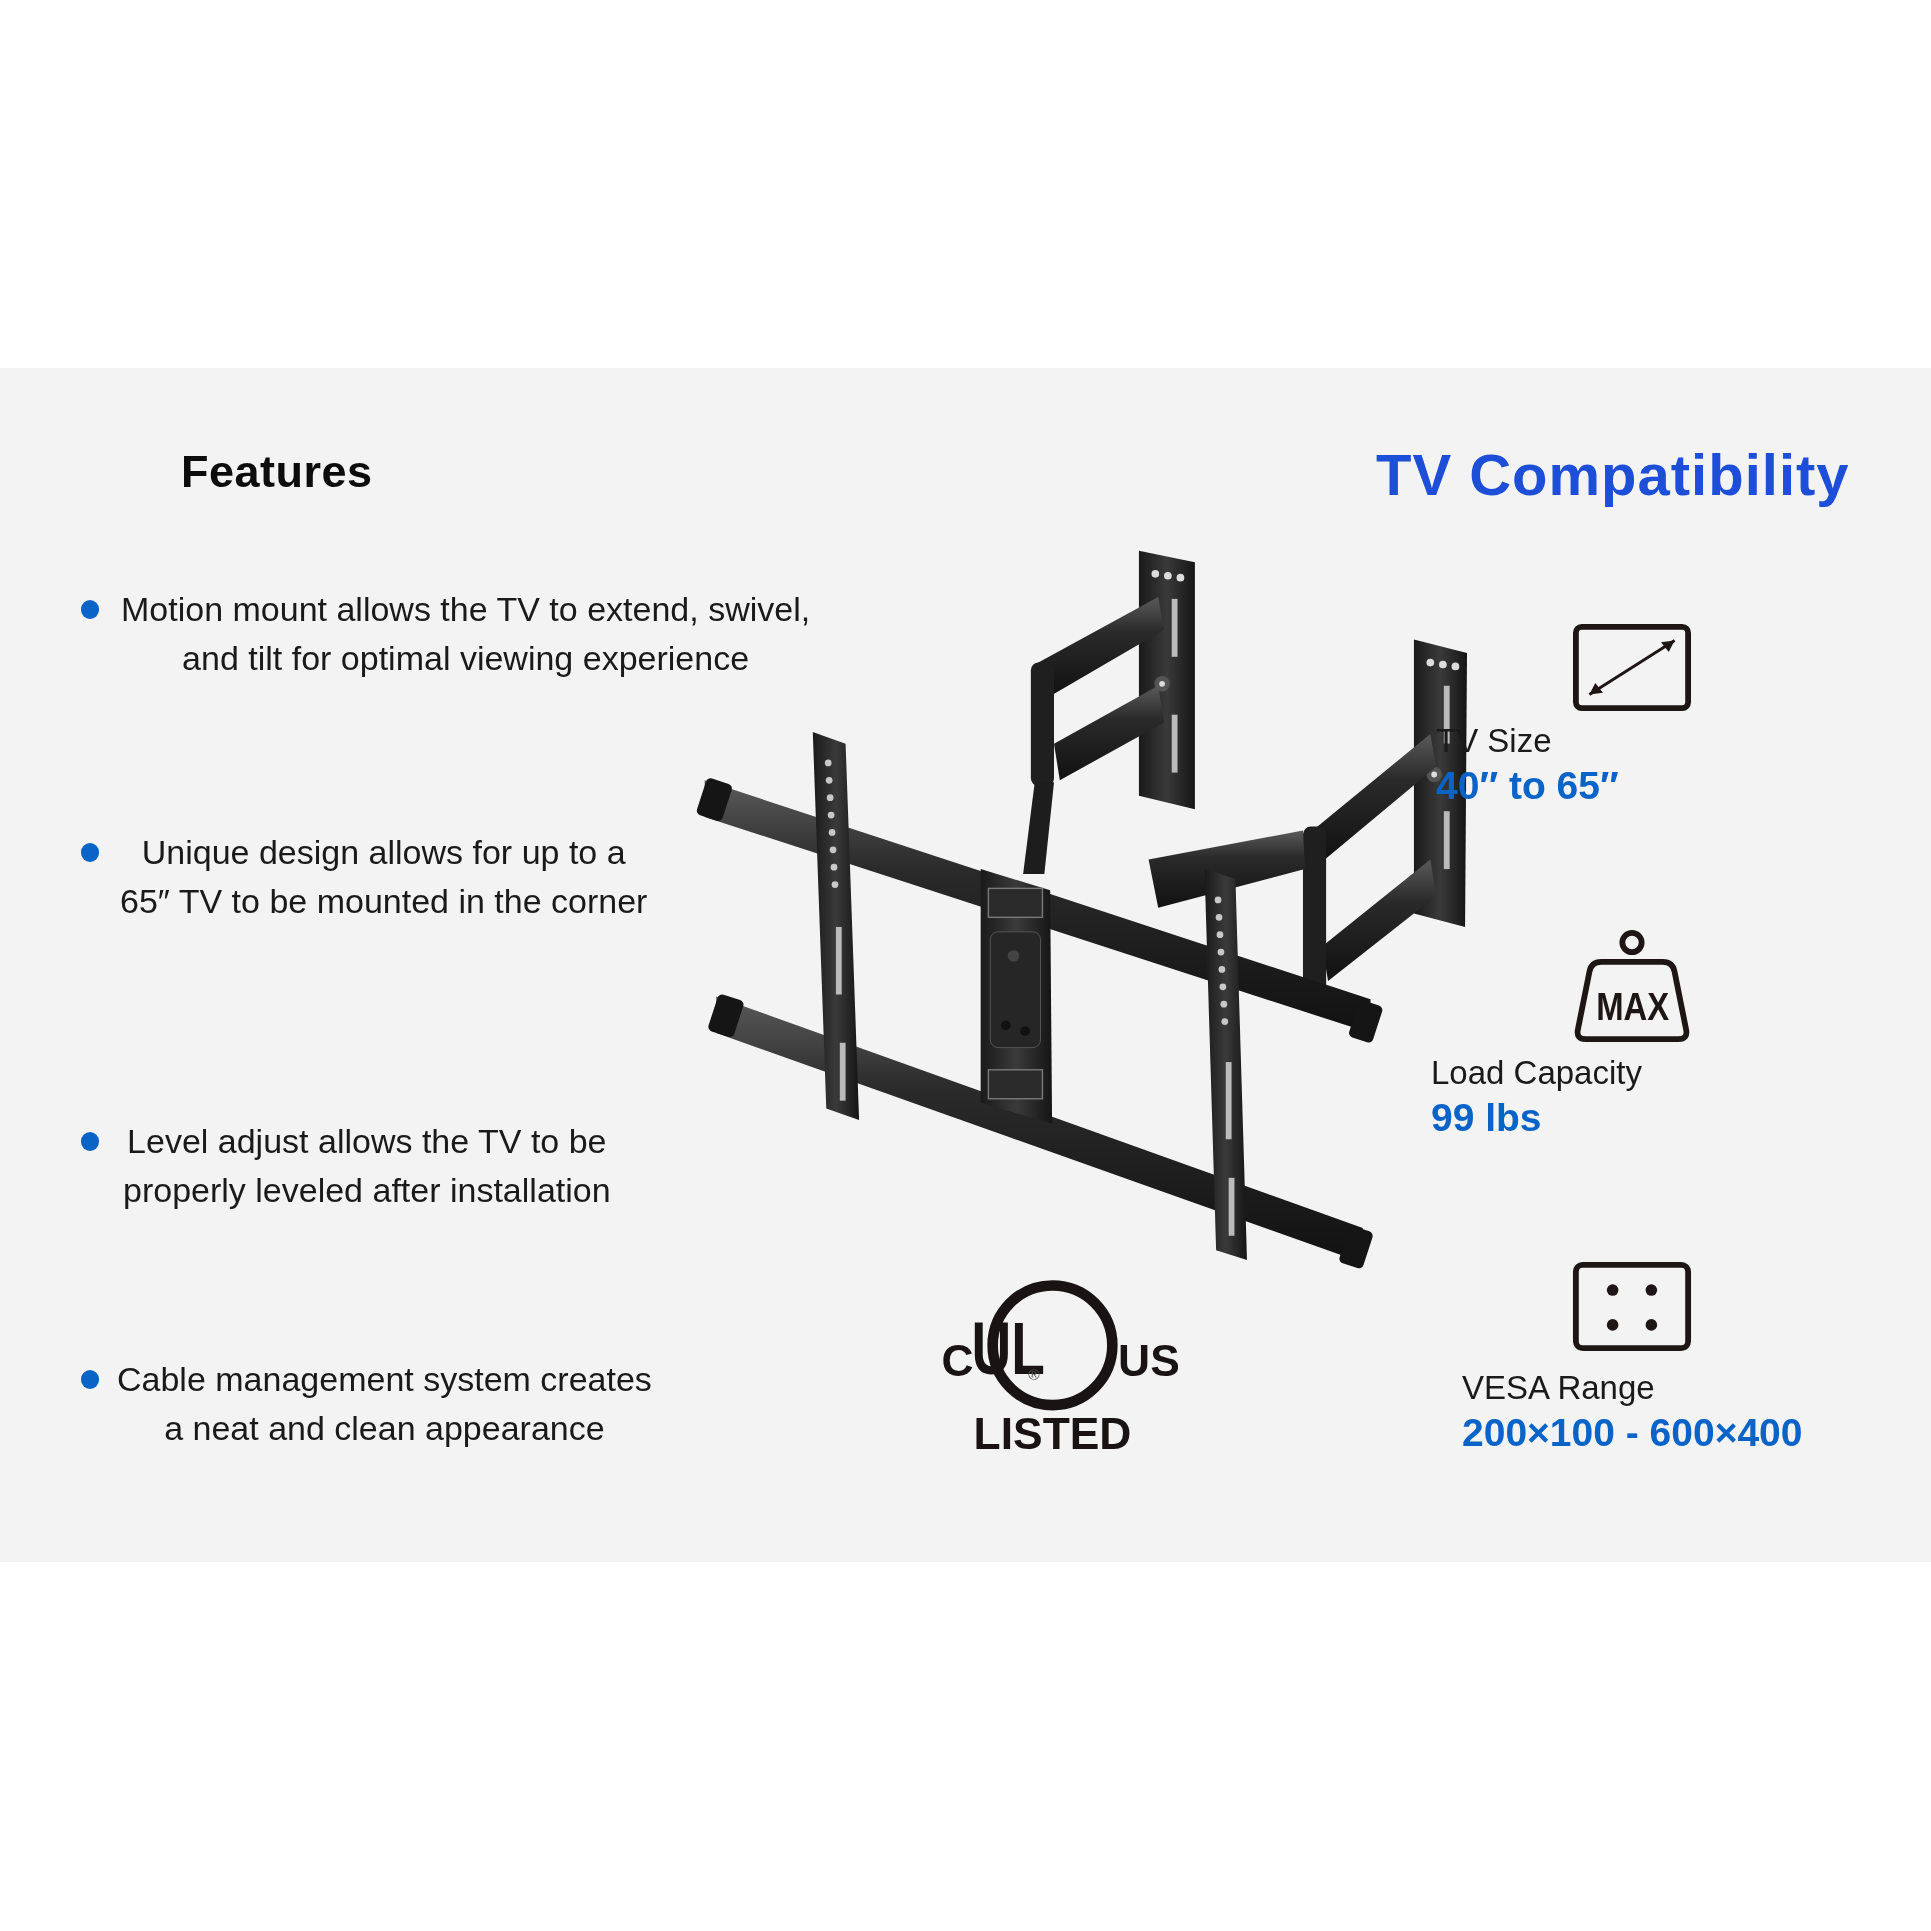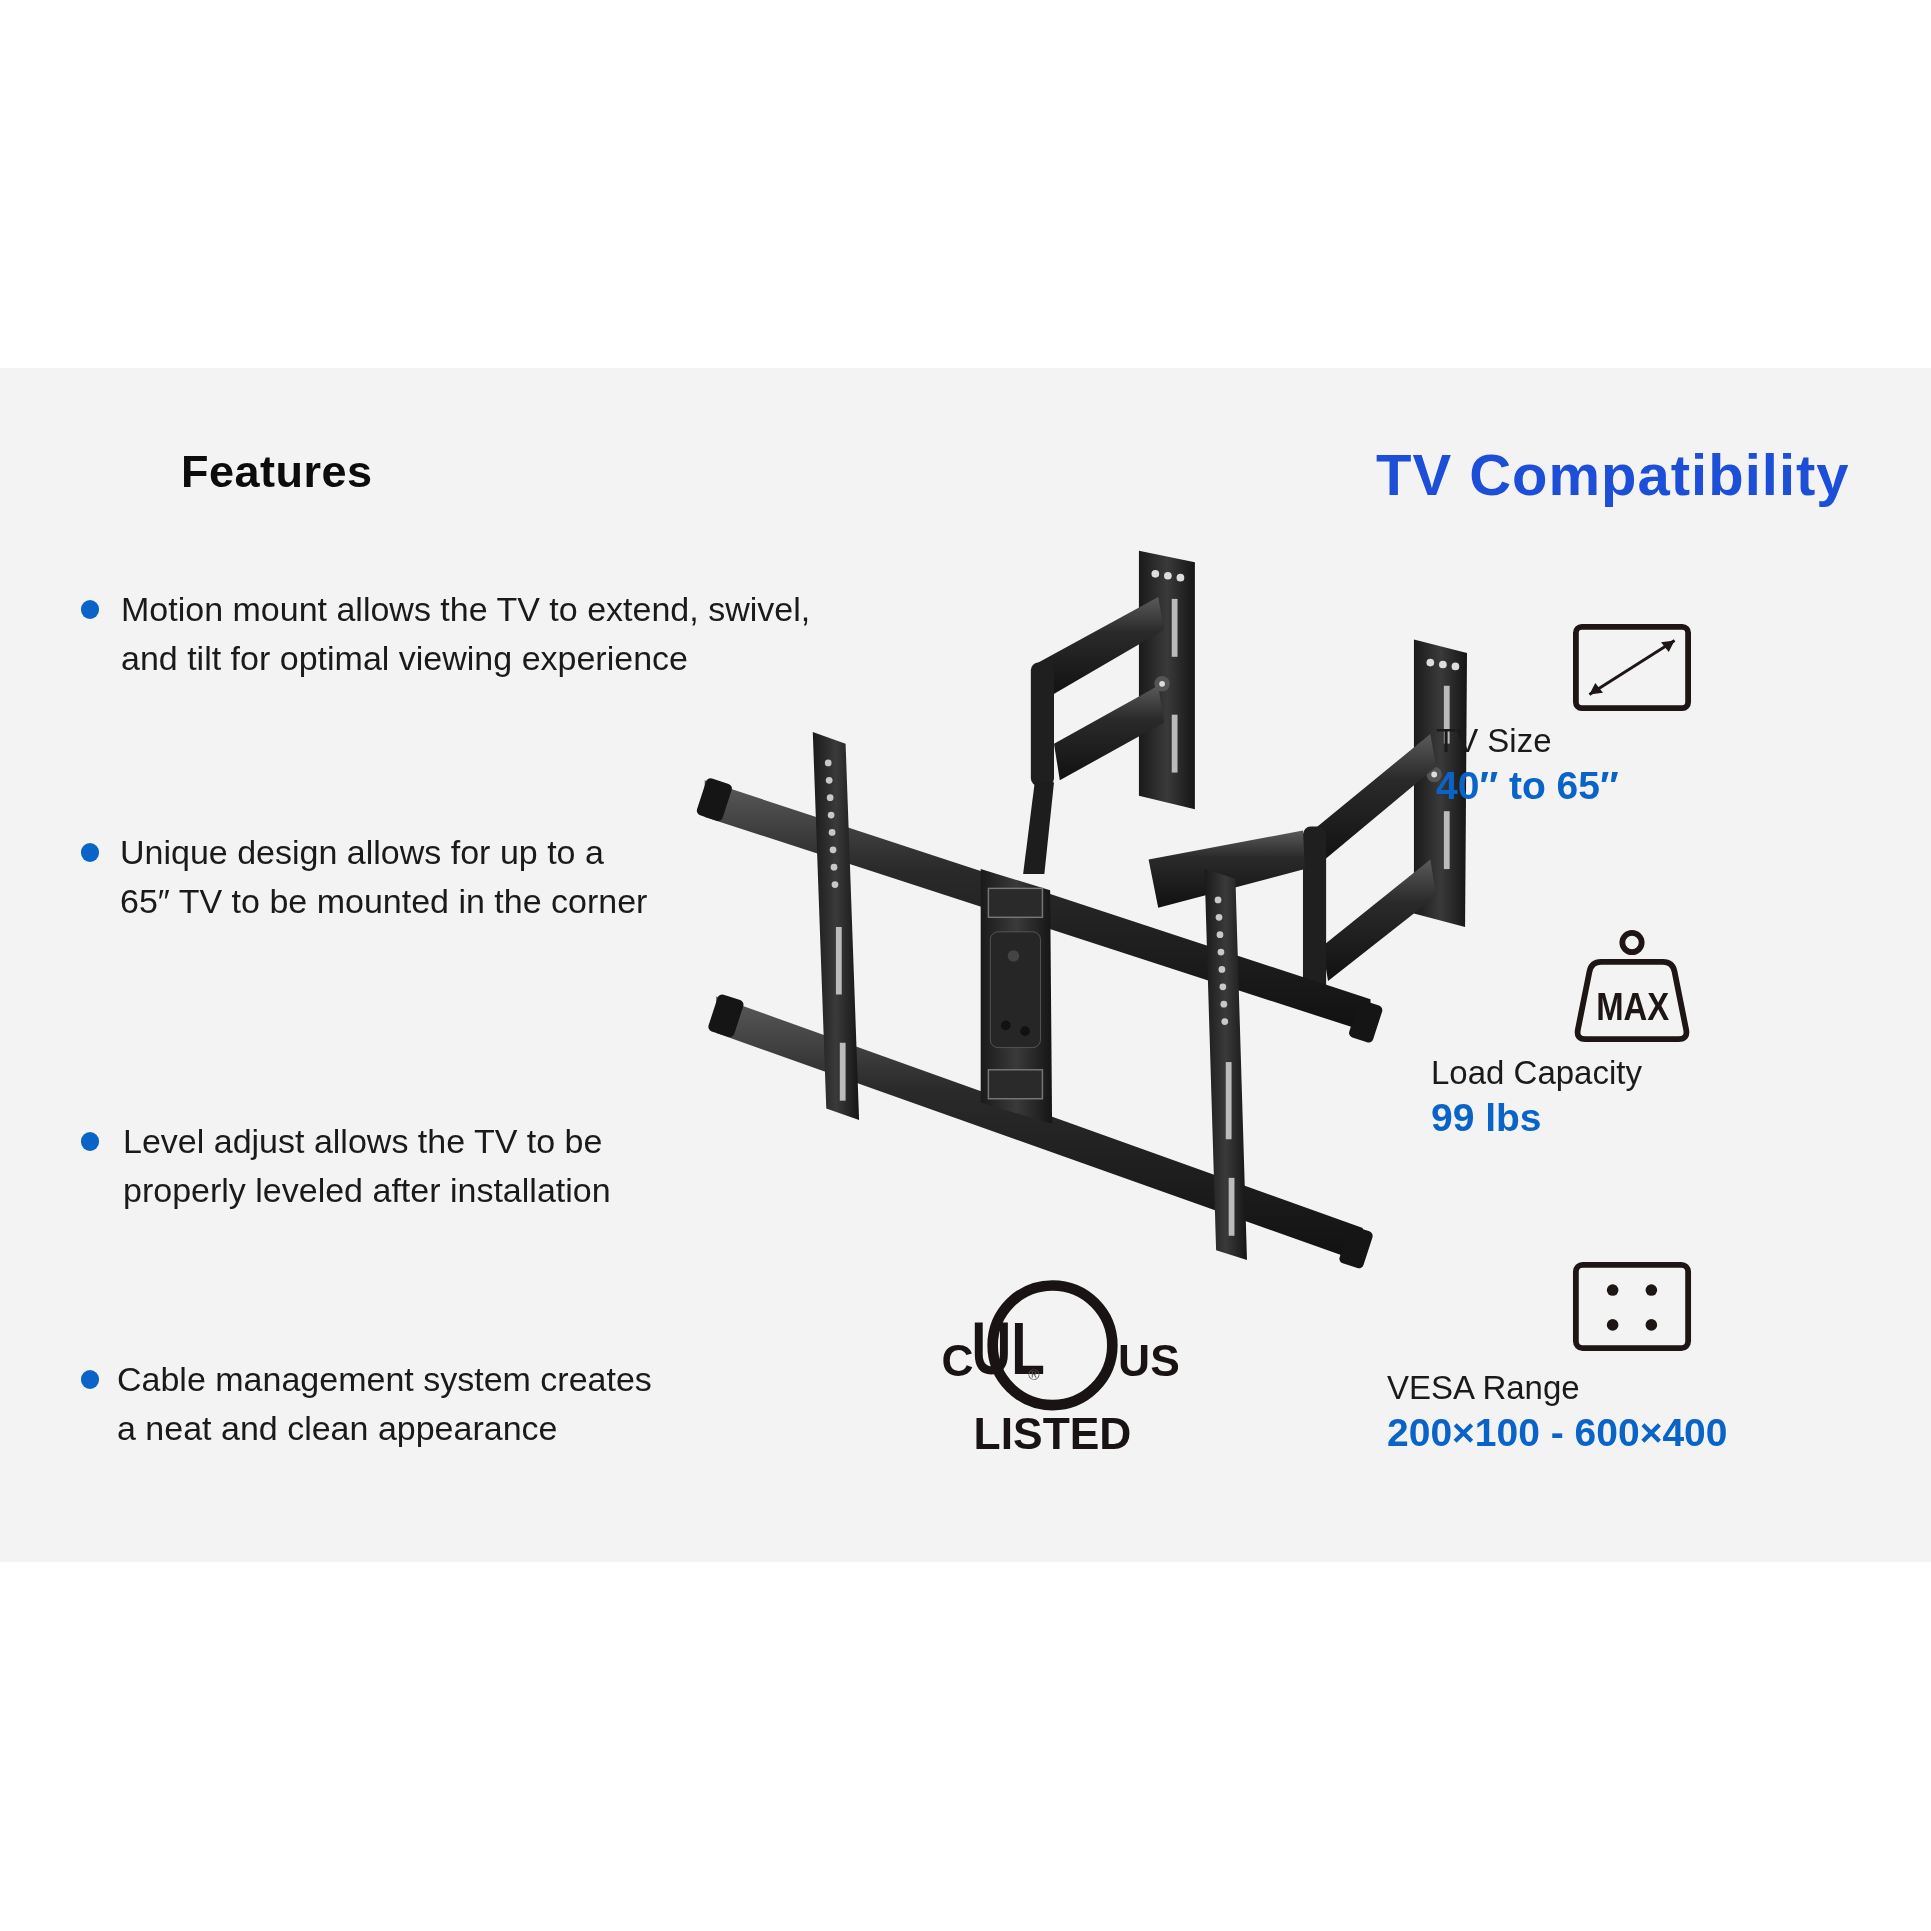--- a/index.html
+++ b/index.html
@@ -3,21 +3,21 @@
 <meta charset="utf-8">
 <style>
   html, body { margin:0; padding:0; }
   body { width:1931px; height:1931px; background:#ffffff; position:relative; overflow:hidden;
          font-family:"Liberation Sans", sans-serif; color:#111; }
   .band { position:absolute; left:0; top:368px; width:1931px; height:1194px; background:#f3f3f3; }
   .h-features { position:absolute; left:181px; top:446px; font-size:45px; font-weight:bold; color:#0c0c0c; margin:0; letter-spacing:0.5px; }
   .h-compat { position:absolute; left:1376px; top:441px; font-size:58px; font-weight:bold; color:#1d4ed8; margin:0; letter-spacing:1px; }
   .feature { position:absolute; left:81px; font-size:34px; line-height:49px; color:#1a1a1a; }
   .feature .dot { position:absolute; left:0; top:15.4px; width:18.3px; height:18.3px; border-radius:50%; background:#0a64c8; }
-  .feature .txt { margin-left:40px; white-space:pre-line; display:block; }
+  .feature .txt { margin-left:40px; white-space:pre-line; display:block;text-align:center; }
   .spec { position:absolute; width:406px; }
   .spec .label { font-size:33px; color:#1a1a1a; display:block; }
   .spec .value { font-size:39px; font-weight:bold; color:#0a64c8; display:block; margin-top:3.9px; }
   .icon-box { position:absolute; }
   .mount { position:absolute; left:695px; top:541px; }
   .ul { position:absolute; left:927px; top:1270px; }
 </style>
 </head>
 <body>
 
@@ -174,17 +174,17 @@
   <span class="value">99 lbs</span>
 </div>
 
 <svg class="icon-box" style="left:1572px;top:1261px" width="120" height="91" viewBox="0 0 124 94">
   <rect x="4" y="4" width="116" height="86" rx="7" fill="none" stroke="#1e1515" stroke-width="6"></rect>
   <circle cx="42" cy="30" r="6" fill="#1e1515"></circle>
     <circle cx="82" cy="30" r="6" fill="#1e1515"></circle>
   <circle cx="42" cy="66" r="6" fill="#1e1515"></circle>
     <circle cx="82" cy="66" r="6" fill="#1e1515"></circle>
 </svg>
-<div class="spec" style="left:1387px;top:1369px">
+<div class="spec" style="left:1462px;top:1369px">
   <span class="label">VESA Range</span>
   <span class="value">200×100 - 600×400</span>
 </div>
 
 
 </body></html>

